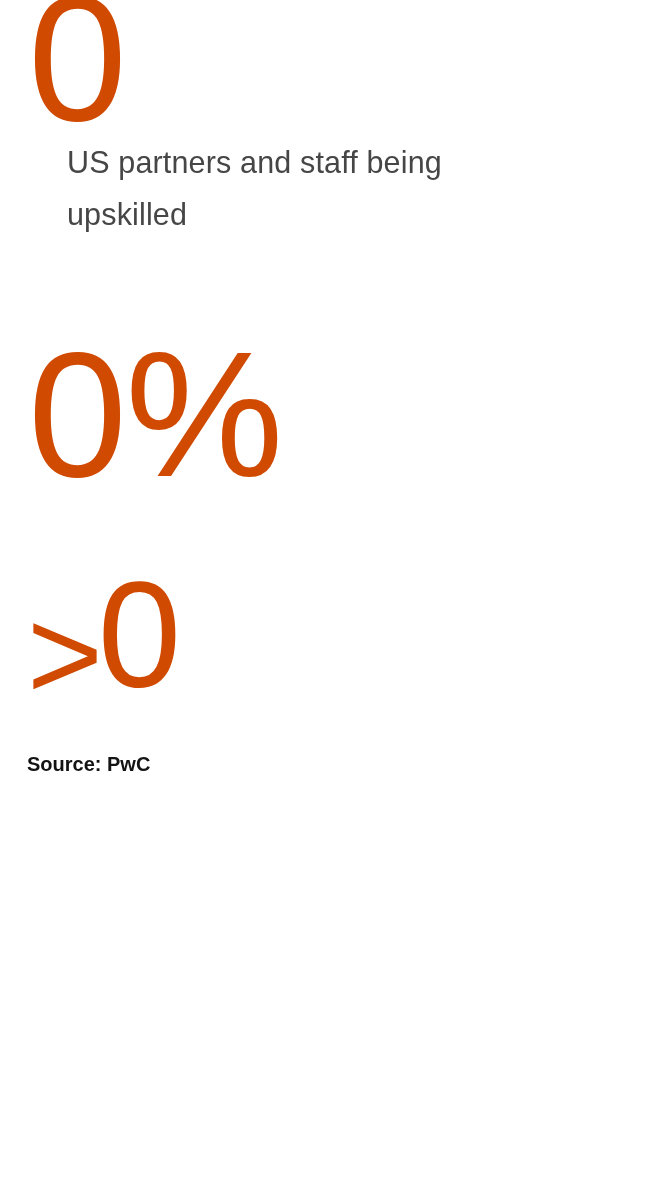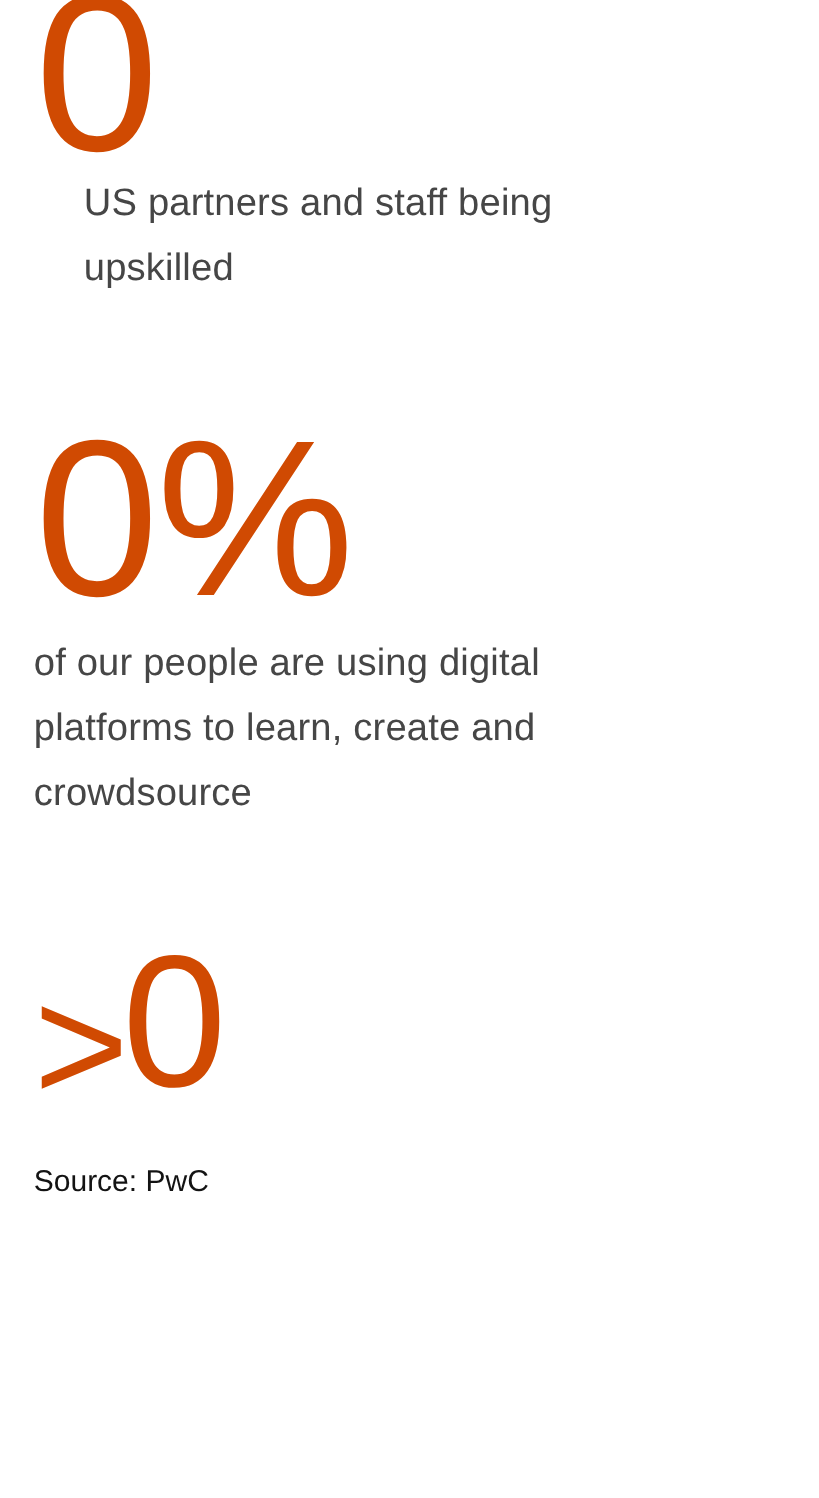--- a/index.html
+++ b/index.html
@@ -82,40 +82,39 @@
   .cap-1 { margin-top: 14px; margin-left: 40px; }
   .cap-2 { margin-top: 26px; }
   .cap-3 { margin-top: 28px; }
 
   .gap-1 { height: 86px; }
   .gap-2 { height: 82px; }
 
   .source-wrap { margin-top: 62px; }
   .source-text {
     color: #131313;
-    font-size: 24px;
+    font-size: 20px;
     line-height: 24px;
-    font-weight: 400;
+    font-weight: 700;
   }
 </style>
 </head>
 <body>
 
 <div id="page">
 
   <div class="stat-block">
     <div class="stat-number num-1">0</div>
     <div class="stat-caption cap-1">US partners and staff being upskilled</div>
   </div>
 
   <div class="gap-1"></div>
 
   <div class="stat-block">
     <div class="stat-number num-2">0%</div>
-    <div class="stat-caption cap-2">of our people are using digital platforms to learn, create and crowdsource</div>
   </div>
 
   <div class="gap-2"></div>
 
   <div class="stat-block">
     <div class="stat-number num-3">
       <span class="gt">&gt;</span><span class="zero">0</span>
     </div>
   </div>
 

